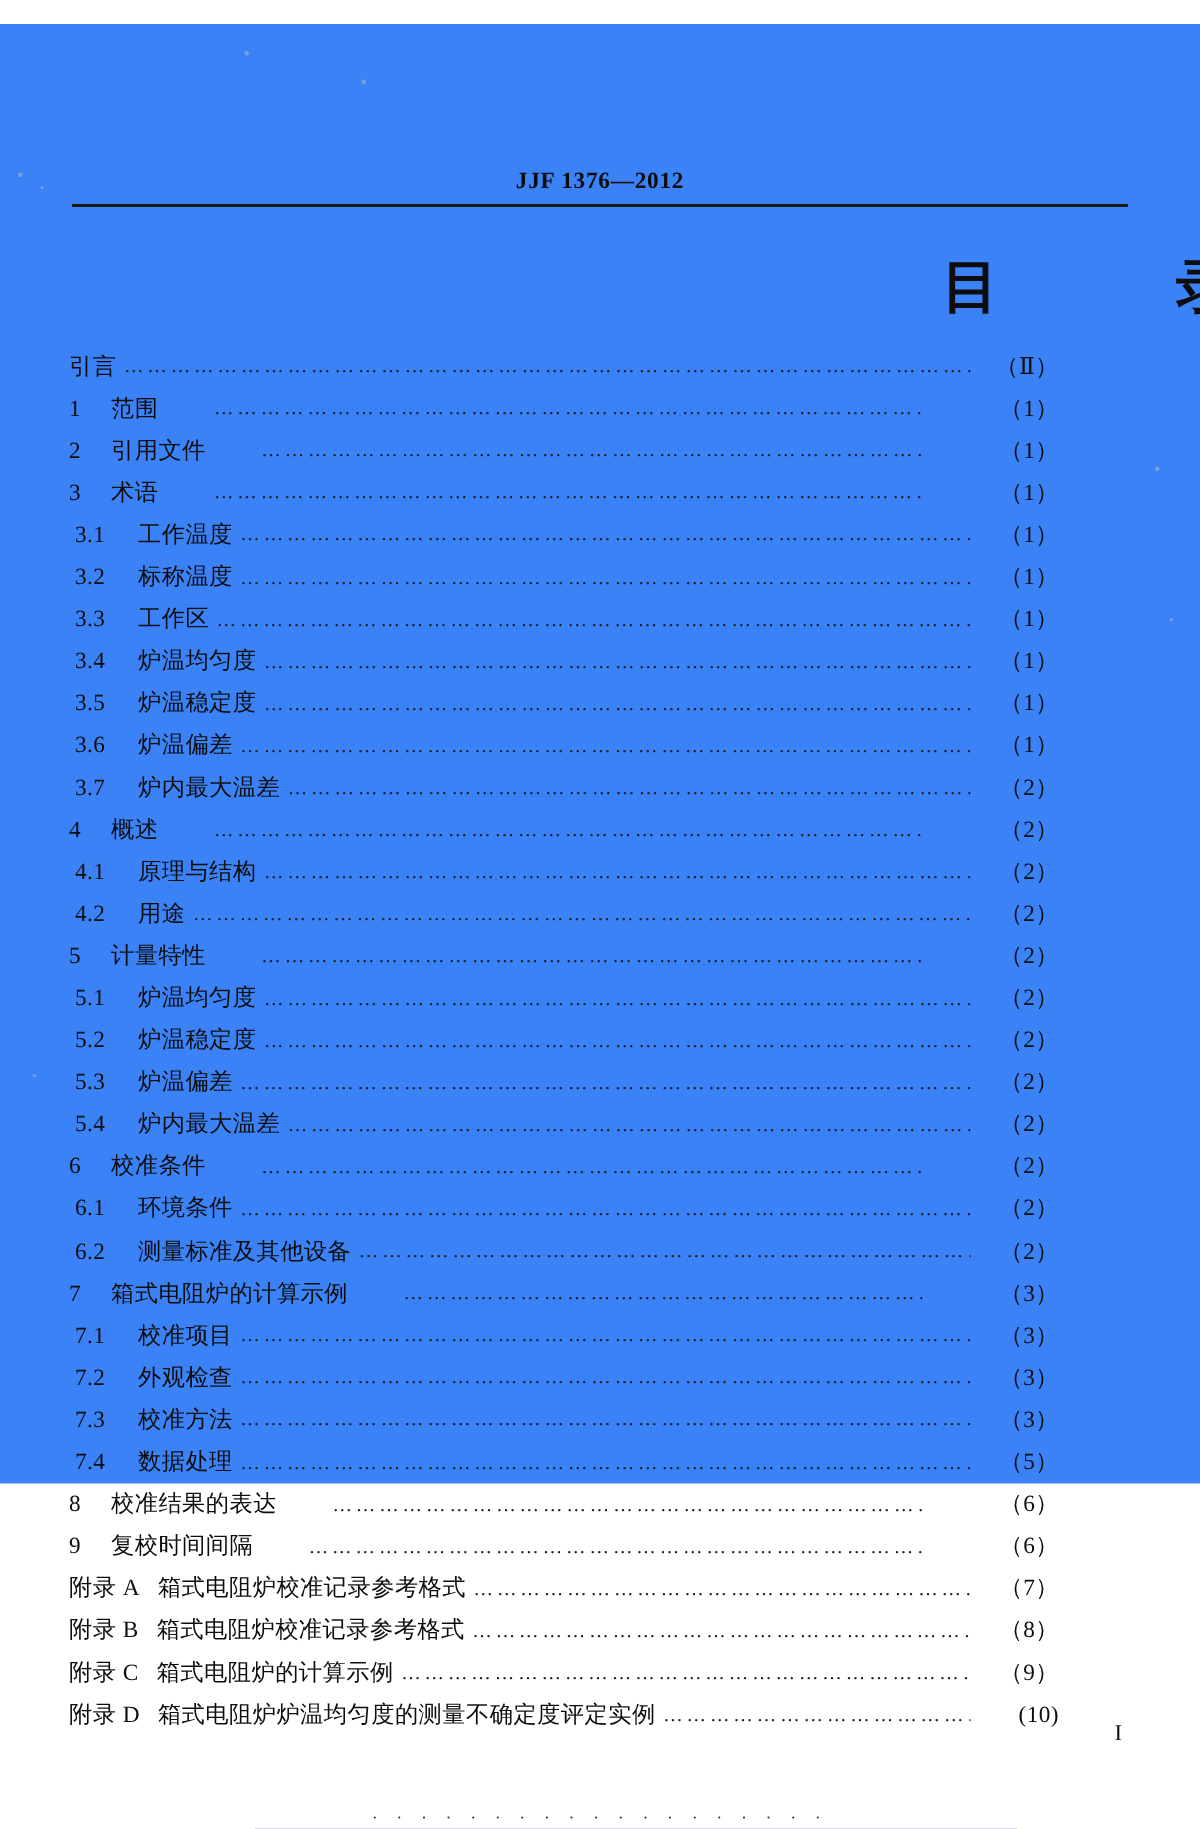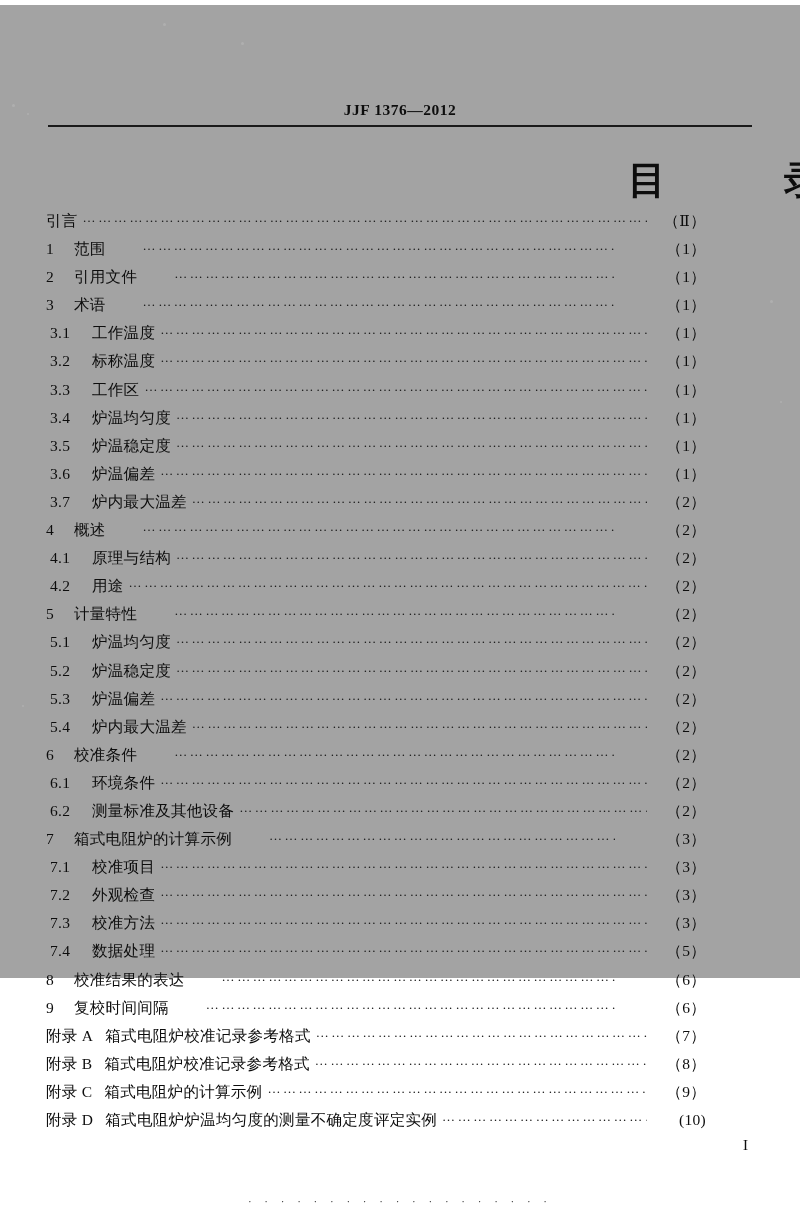--- a/index.html
+++ b/index.html
@@ -10,24 +10,24 @@
   body {
     width: 800px;
     height: 1219px;
     position: relative;
     font-family: "Liberation Serif", "DejaVu Serif", serif;
     color: #0d0d0d;
     overflow: hidden;
   }
   .page {
     position: absolute;
-    left: 0; top: 5px;
+    left: 0; top: 16px;
     width: 800px;
     height: 973px;
-    background: #a3a3a3;
+    background: #3b82f6;
   }
   
   .speckle {
     position: absolute;
     background: #b9b9b9;
     border-radius: 50%;
     opacity: .55;
   }
   .header {
     position: absolute;
@@ -62,21 +62,21 @@
     margin-left: 36px;
   }
   .toc {
     position: absolute;
     left: 46px;
     top: 208px;
     width: 660px;
   }
   .toc-row {
     display: flex;
-    align-items: flex-start;
+    align-items: flex-end;
     font-size: 15.5px;
     line-height: 1.0;
     height: 28.1px;
     white-space: nowrap;
   }
   .toc-row .lbl {
     flex: 0 0 auto;
     letter-spacing: .3px;
   }
   .toc-row .dots {

